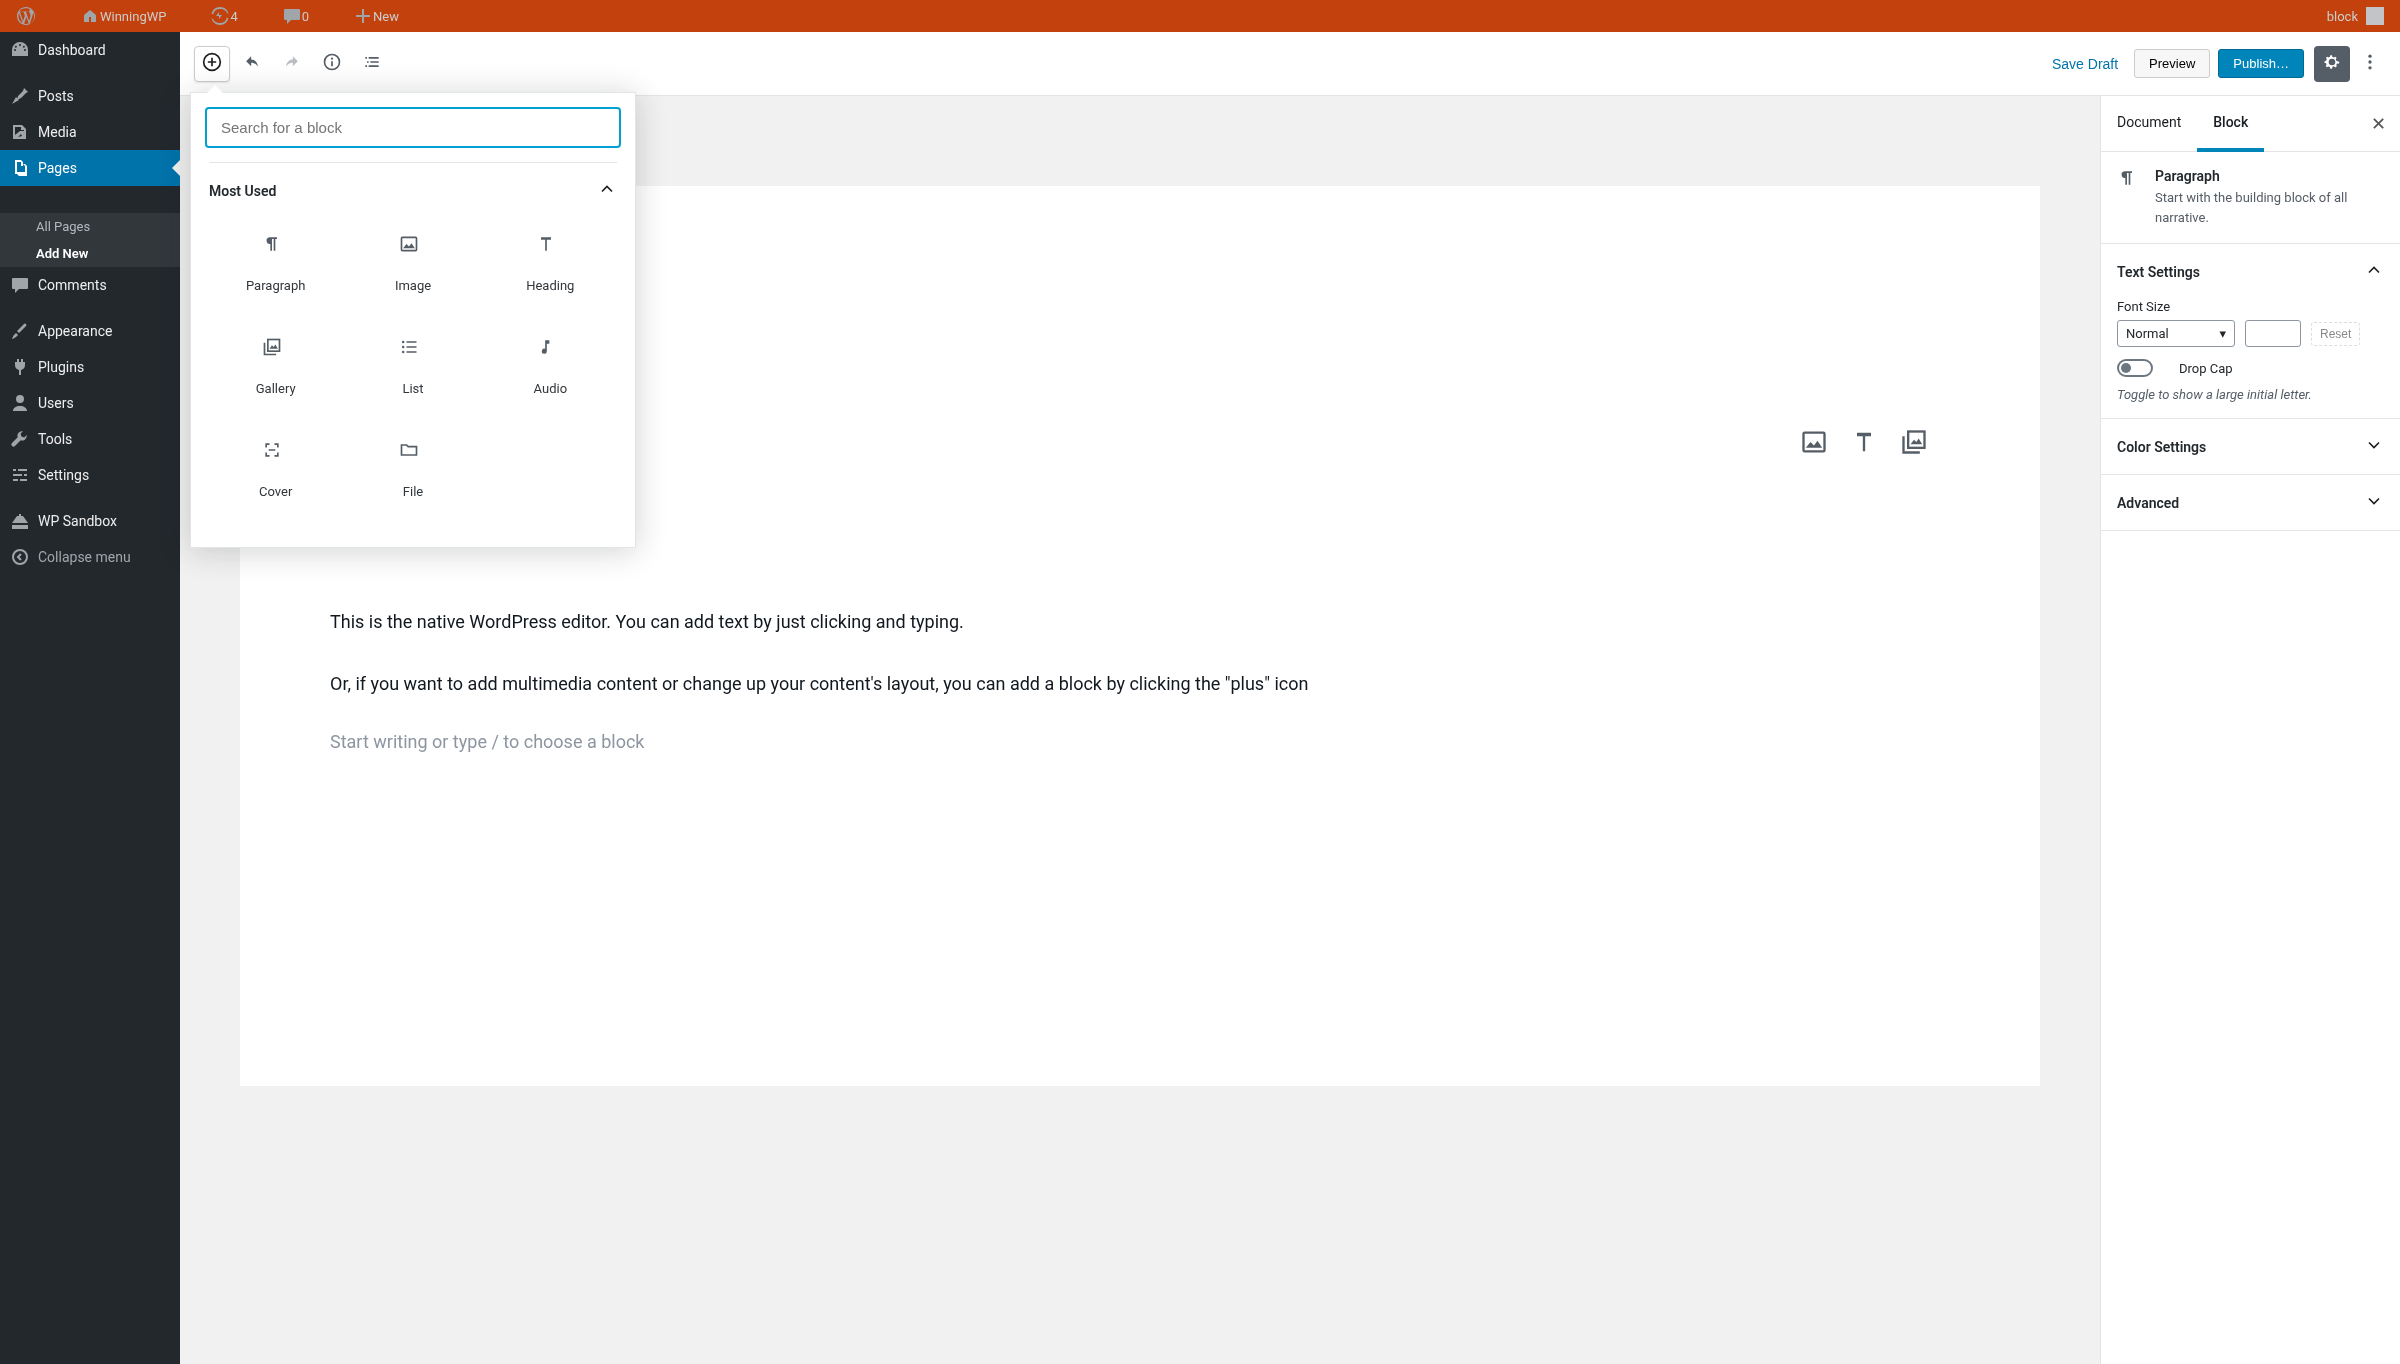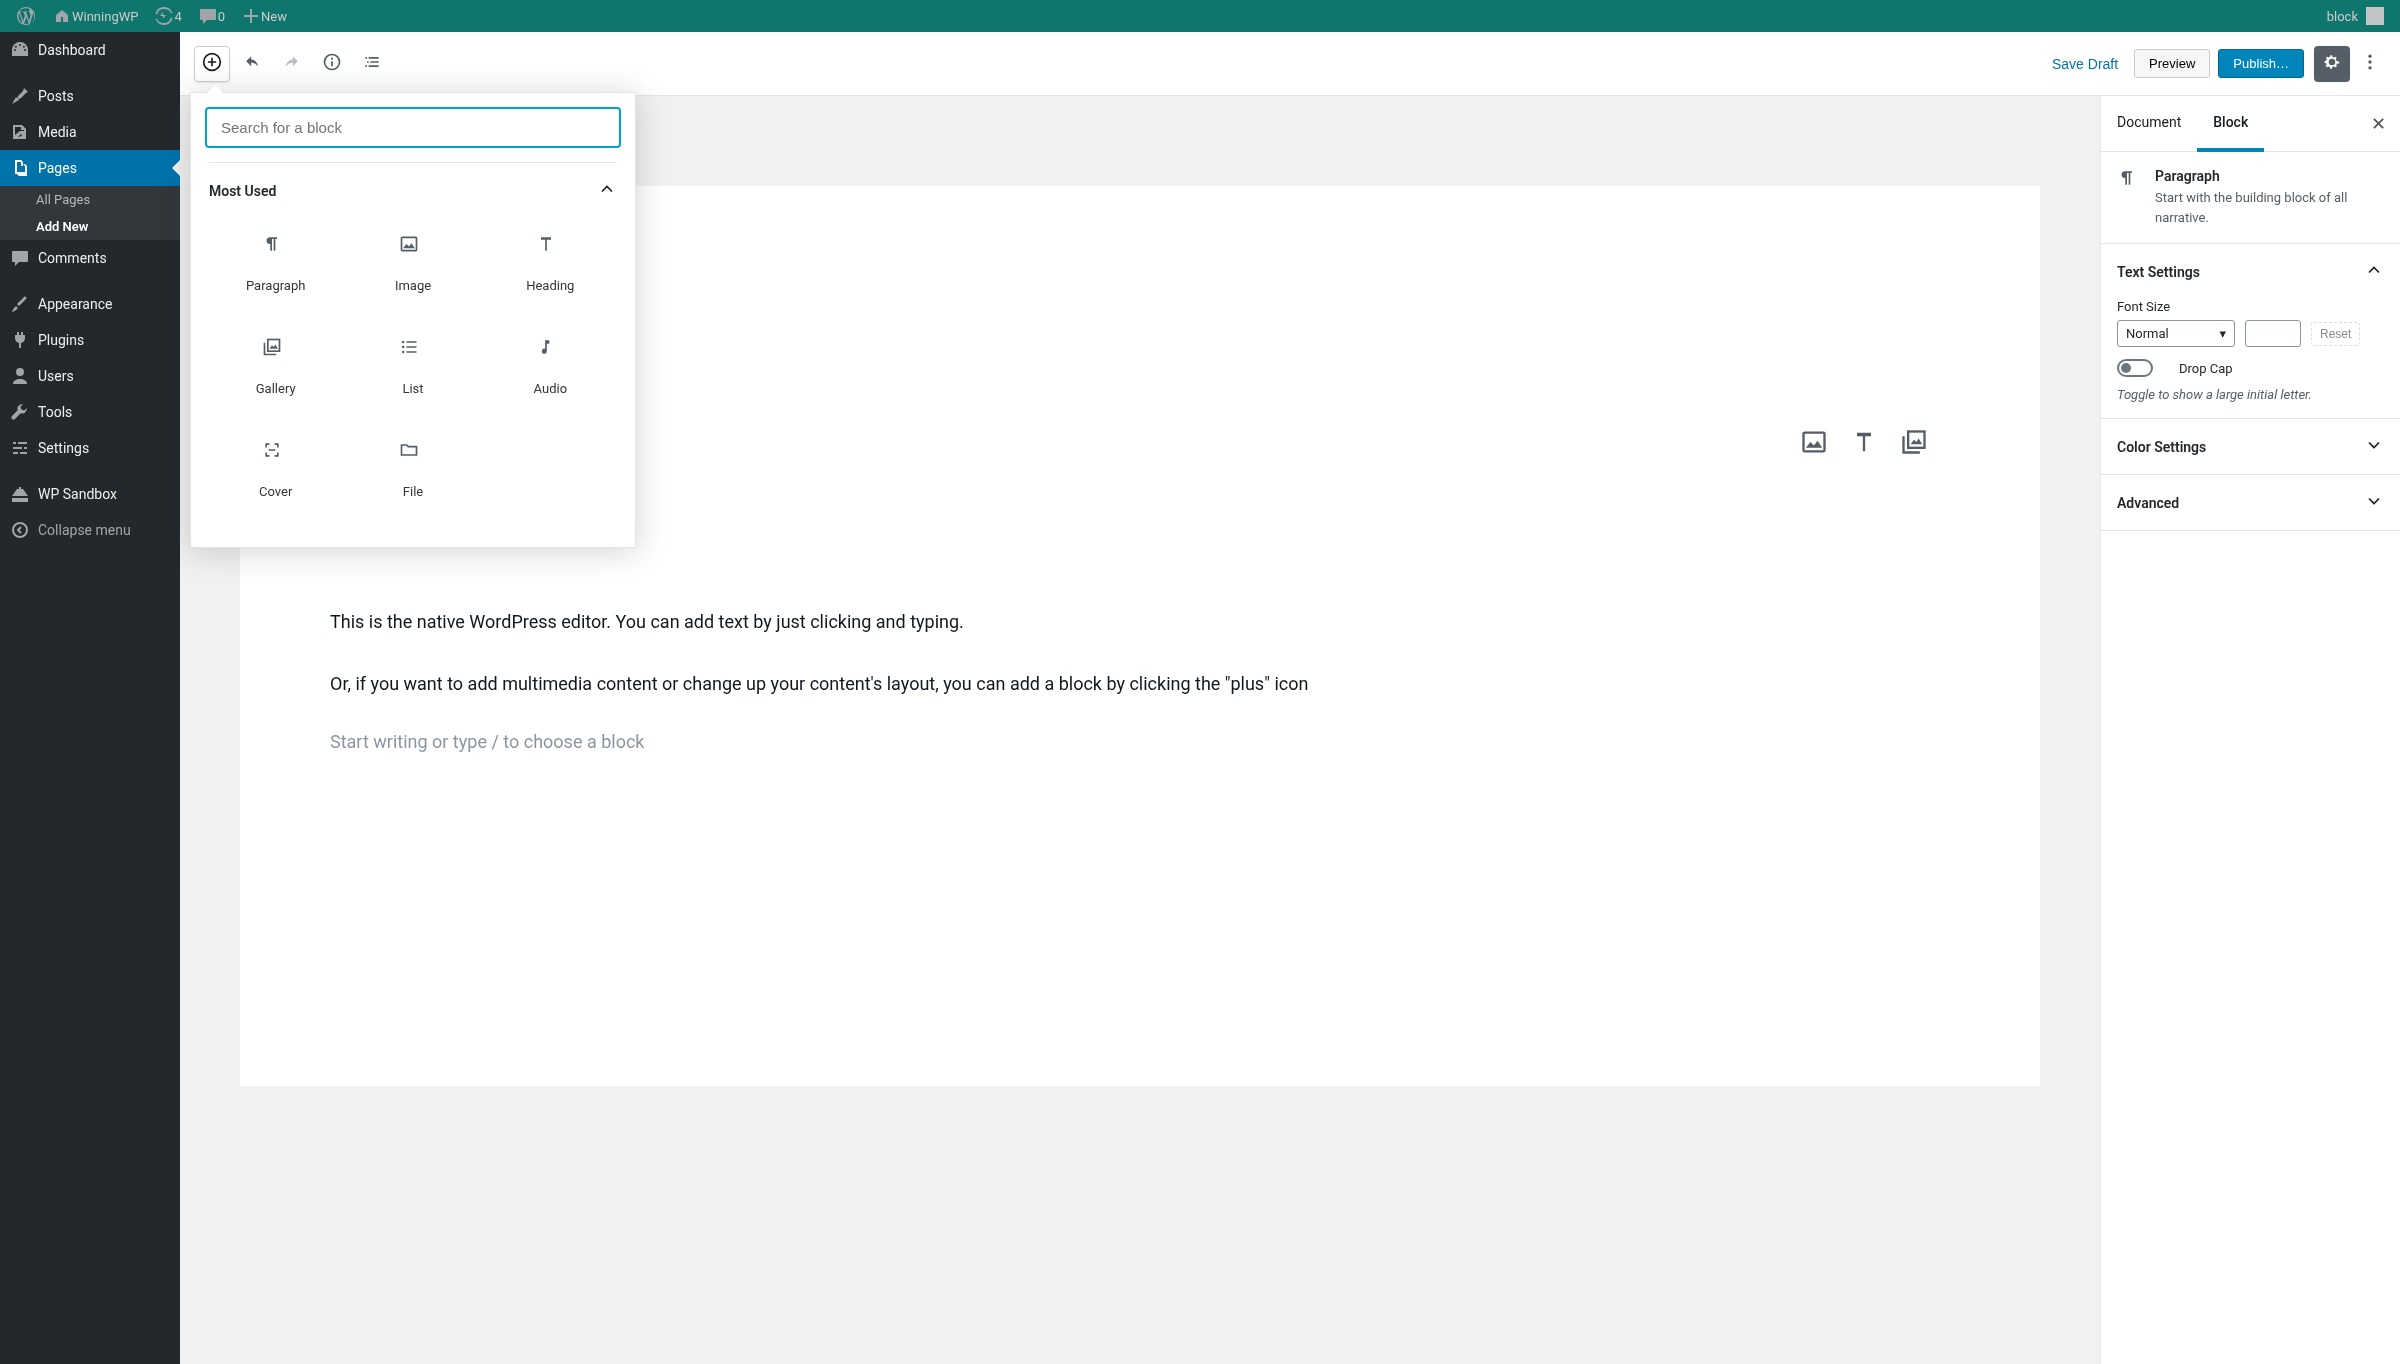--- a/index.html
+++ b/index.html
@@ -1,33 +1,33 @@
 <!DOCTYPE html>
 <html><head>
 <meta charset="utf-8">
 <style>
 * { box-sizing: border-box; margin: 0; padding: 0; }
 body { font-family: -apple-system, BlinkMacSystemFont, "Segoe UI", Roboto, sans-serif; font-size: 13px; color: #23282d; overflow: hidden; width: 2400px; height: 1364px; }
 
 
-.adminbar { height: 32px; background: #0f766e; color: #ccc; display: flex; align-items: flex-end; padding: 0 8px; font-size: 13px; }
+.adminbar { height: 32px; background: #c2410c; color: #ccc; display: flex; align-items: flex-end; padding: 0 8px; font-size: 13px; gap: 28px; }
 .adminbar .ab-item { display: flex; align-items: center; padding: 0 8px; height: 100%; cursor: pointer; }
 .adminbar .ab-icon { fill: #a0a5aa; width: 20px; height: 20px; display: inline-flex; align-items: center; justify-content: center; }
 .adminbar .ab-spacer { flex: 1; }
 .adminbar .avatar { width: 18px; height: 18px; background: #c3c4c7; }
 
 
 .layout { display: flex; height: calc(100% - 32px); }
 .sidebar { width: 180px; background: #23282d; color: #eee; font-size: 14px; }
 .sb-item { display: flex; align-items: center; padding: 8px 10px; cursor: pointer; position: relative; }
 .sb-item.current { background: #0073aa; color: #fff; }
 .sb-item.current::after { content: ""; position: absolute; right: 0; top: 50%; transform: translateY(-50%); border: 8px solid transparent; border-right-color: #f1f1f1; }
 .sb-item .dashicon { width: 20px; height: 20px; margin-right: 8px; fill: currentColor; display: inline-flex; align-items: center; justify-content: center; }
 .sb-sep { height: 10px; }
-.sb-sub { background: #32373c; }
+.sb-sub { background: #32373c; margin-top: 27px; }
 .sb-sub a { display: block; padding: 6px 8px 6px 36px; color: #b4b9be; text-decoration: none; font-size: 13px; cursor: pointer; }
 .sb-sub a.current { color: #fff; font-weight: 600; }
 
 
 .main { flex: 1; display: flex; flex-direction: column; background: #f1f1f1; position: relative; }
 .editor-header { height: 64px; background: #fff; border-bottom: 1px solid #e2e4e7; display: flex; align-items: center; padding: 0 12px; }
 .toolbar-btn { width: 36px; height: 36px; display: inline-flex; align-items: center; justify-content: center; border-radius: 4px; border: 1px solid transparent; cursor: pointer; background: none; margin: 0 2px; }
 .toolbar-btn.primary { border: 1px solid #ccc; box-shadow: 0 1px 2px rgba(0,0,0,.1); }
 .toolbar-btn.dark { background: #555d66; border-radius: 4px; }
 .toolbar-btn.dark svg { fill: #fff; }

